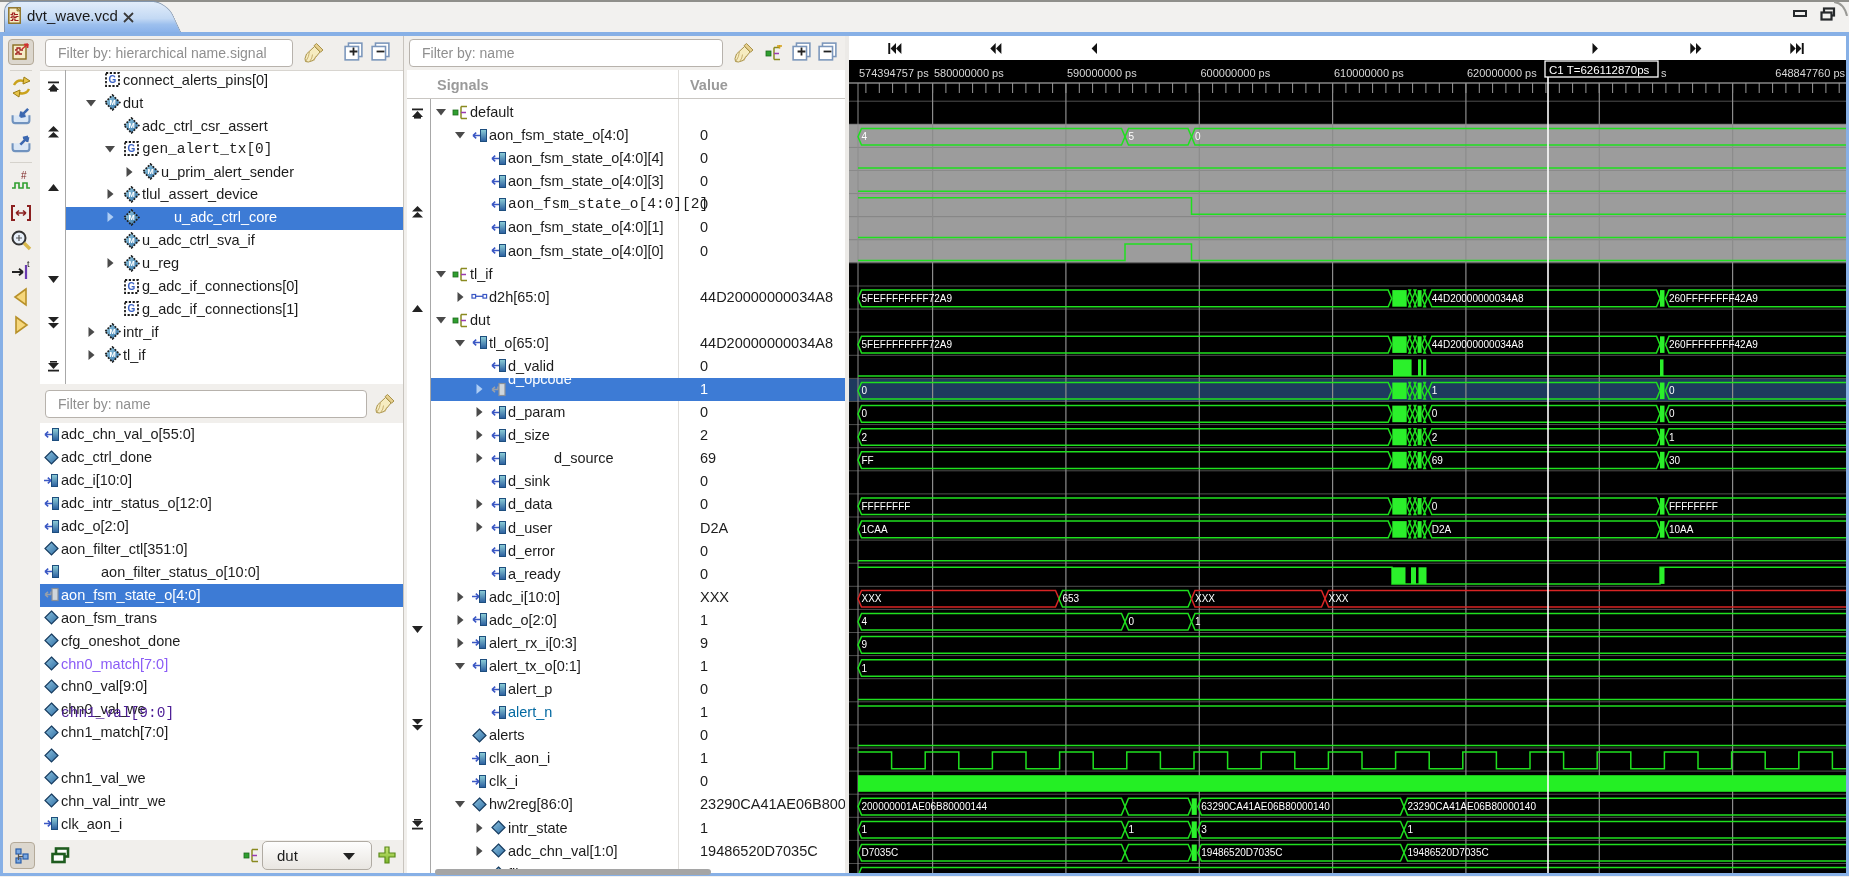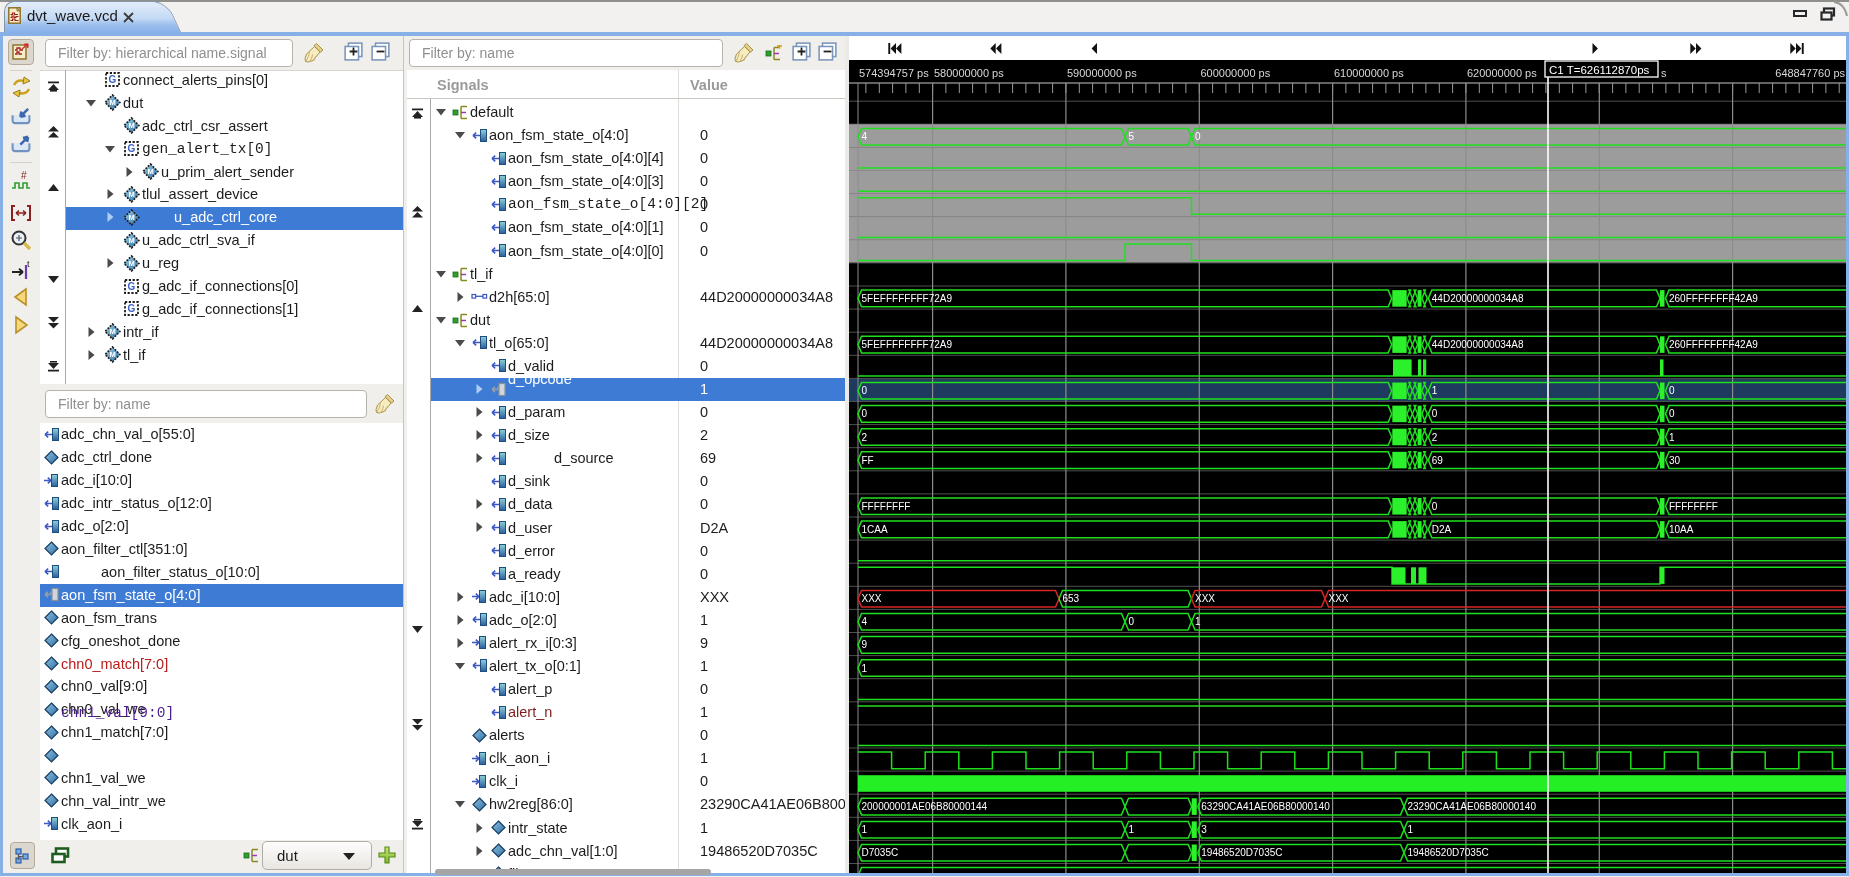--- a/index.html
+++ b/index.html
@@ -290,21 +290,21 @@
     <path d="M7.5 1 L14 7.5 L7.5 14 L1 7.5 Z" fill="url(#gdia)" stroke="#173c60" stroke-width="1.2"></path>
   </svg>
 <div class="row-text abs" style="left:61px;top:609.7px;color:#1c1c1c;">aon_fsm_trans</div>
 <svg class="abs" style="left:44px;top:633px;" width="15" height="15" viewBox="0 0 15 15">
     <path d="M7.5 1 L14 7.5 L7.5 14 L1 7.5 Z" fill="url(#gdia)" stroke="#173c60" stroke-width="1.2"></path>
   </svg>
 <div class="row-text abs" style="left:61px;top:632.6px;color:#1c1c1c;">cfg_oneshot_done</div>
 <svg class="abs" style="left:44px;top:656px;" width="15" height="15" viewBox="0 0 15 15">
     <path d="M7.5 1 L14 7.5 L7.5 14 L1 7.5 Z" fill="url(#gdia)" stroke="#173c60" stroke-width="1.2"></path>
   </svg>
-<div class="row-text abs" style="left:61px;top:655.5px;color:#b91c1c;">chn0_match[7:0]</div>
+<div class="row-text abs" style="left:61px;top:655.5px;color:#8b5cf6;">chn0_match[7:0]</div>
 <svg class="abs" style="left:44px;top:679px;" width="15" height="15" viewBox="0 0 15 15">
     <path d="M7.5 1 L14 7.5 L7.5 14 L1 7.5 Z" fill="url(#gdia)" stroke="#173c60" stroke-width="1.2"></path>
   </svg>
 <div class="row-text abs" style="left:61px;top:678.4px;color:#1c1c1c;">chn0_val[9:0]</div>
 <svg class="abs" style="left:44px;top:702px;" width="15" height="15" viewBox="0 0 15 15">
     <path d="M7.5 1 L14 7.5 L7.5 14 L1 7.5 Z" fill="url(#gdia)" stroke="#173c60" stroke-width="1.2"></path>
   </svg>
 <div class="row-text abs" style="left:61px;top:701.2px;color:#1c1c1c;">chn0_val_we</div>
 <svg class="abs" style="left:44px;top:725px;" width="15" height="15" viewBox="0 0 15 15">
     <path d="M7.5 1 L14 7.5 L7.5 14 L1 7.5 Z" fill="url(#gdia)" stroke="#173c60" stroke-width="1.2"></path>
@@ -611,21 +611,21 @@
     <svg class="abs" style="left:83px;top:583px;" width="17" height="15" viewBox="0 0 17 15">
       <path d="M9 7.5 H2 M2 7.5 l3.2 -2.8 M2 7.5 l3.2 2.8" stroke="#3a57c4" stroke-width="1.6" fill="none"></path>
       <rect x="9.5" y="1.5" width="6" height="12" fill="url(#gbar)" stroke="#1d4e7e" stroke-width="1"></rect>
     </svg>
     <div class="row-text abs" style="left:101px;top:582.0px;color:#1c1c1c;">alert_p</div>
     <div class="row-text abs" style="left:293px;top:582.0px;color:#1c1c1c;">0</div>
     <svg class="abs" style="left:83px;top:606px;" width="17" height="15" viewBox="0 0 17 15">
       <path d="M9 7.5 H2 M2 7.5 l3.2 -2.8 M2 7.5 l3.2 2.8" stroke="#3a57c4" stroke-width="1.6" fill="none"></path>
       <rect x="9.5" y="1.5" width="6" height="12" fill="url(#gbar)" stroke="#1d4e7e" stroke-width="1"></rect>
     </svg>
-    <div class="row-text abs" style="left:101px;top:605.1px;color:#7f1d1d;text-align:right;">alert_n</div>
+    <div class="row-text abs" style="left:101px;top:605.1px;color:#0369a1;text-align:right;">alert_n</div>
     <div class="row-text abs" style="left:293px;top:605.1px;color:#1c1c1c;">1</div>
     <svg class="abs" style="left:65px;top:629px;" width="15" height="15" viewBox="0 0 15 15">
       <path d="M7.5 1 L14 7.5 L7.5 14 L1 7.5 Z" fill="url(#gdia)" stroke="#173c60" stroke-width="1.2"></path>
     </svg>
     <div class="row-text abs" style="left:82px;top:628.2px;color:#1c1c1c;">alerts</div>
     <div class="row-text abs" style="left:293px;top:628.2px;color:#1c1c1c;">0</div>
     <svg class="abs" style="left:64px;top:652px;" width="17" height="15" viewBox="0 0 17 15">
       <path d="M1 7.5 H8 M8 7.5 l-3.2 -2.8 M8 7.5 l-3.2 2.8" stroke="#3a57c4" stroke-width="1.6" fill="none"></path>
       <rect x="8.5" y="1.5" width="6" height="12" fill="url(#gbar)" stroke="#1d4e7e" stroke-width="1"></rect>
     </svg>

